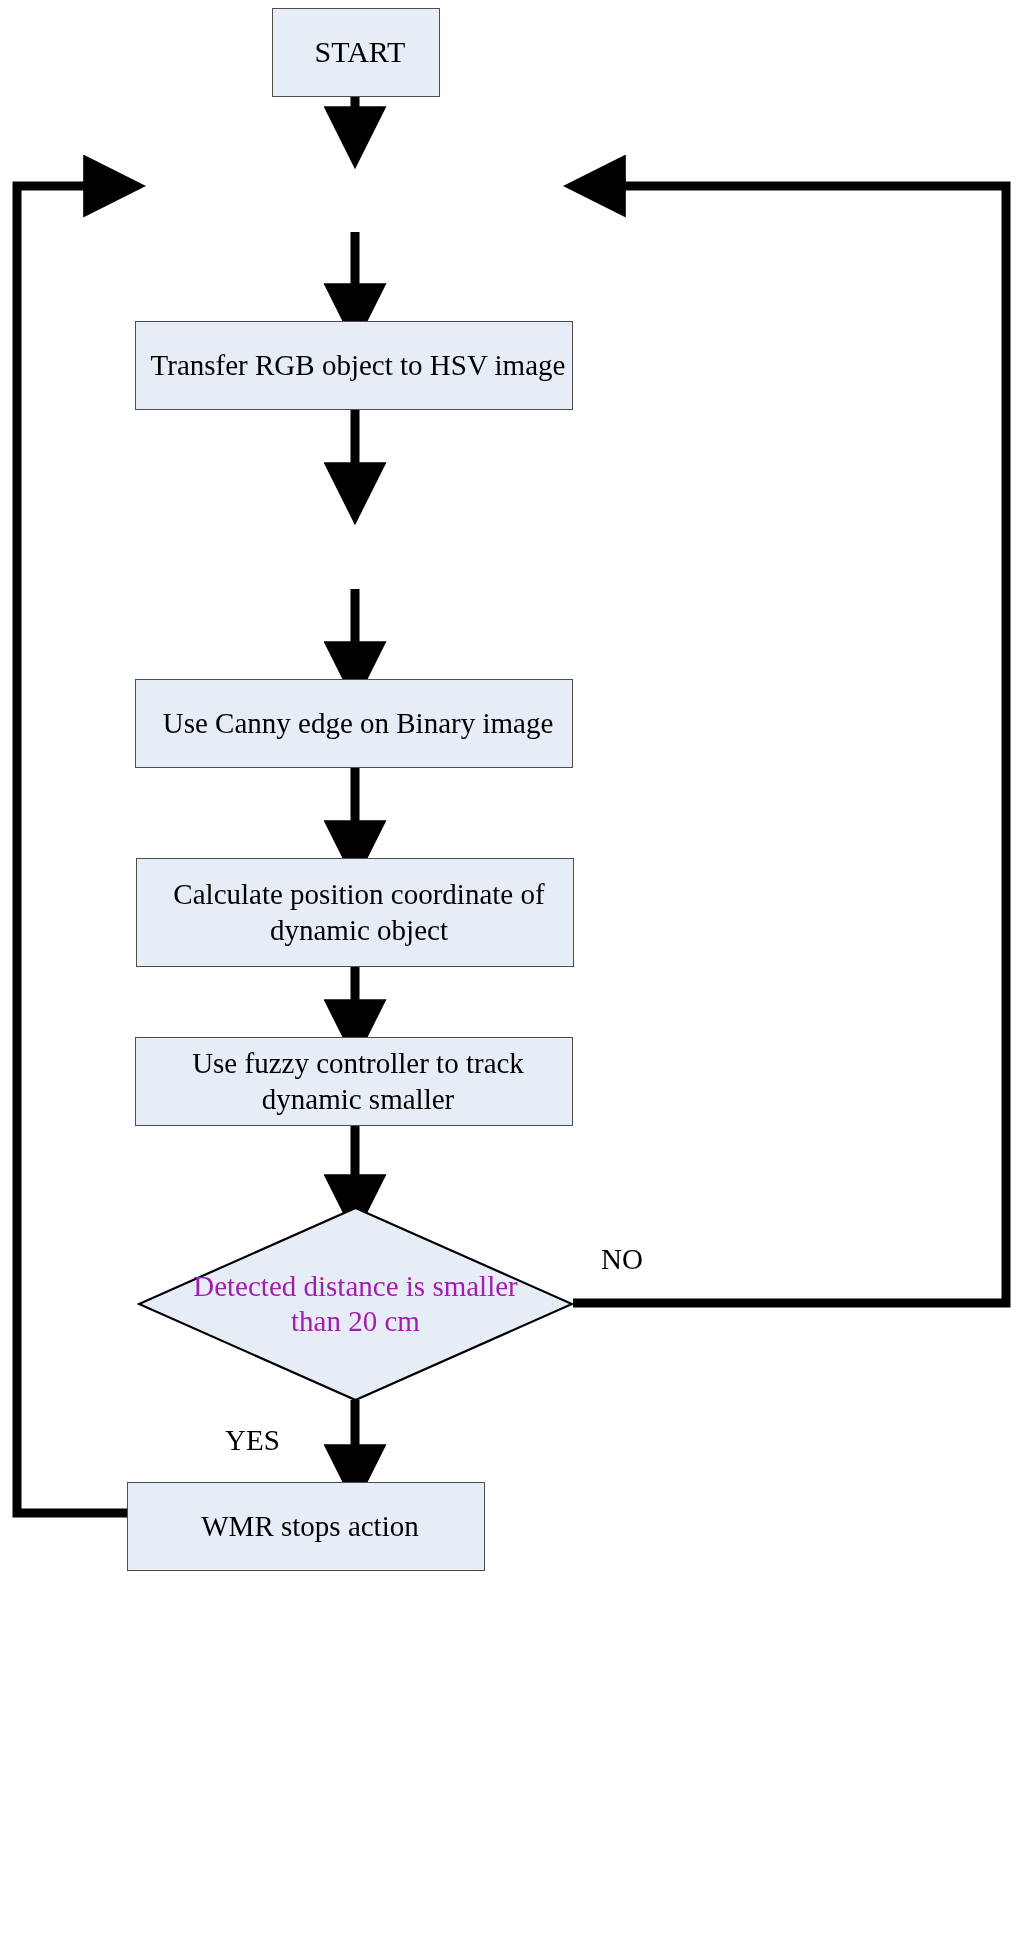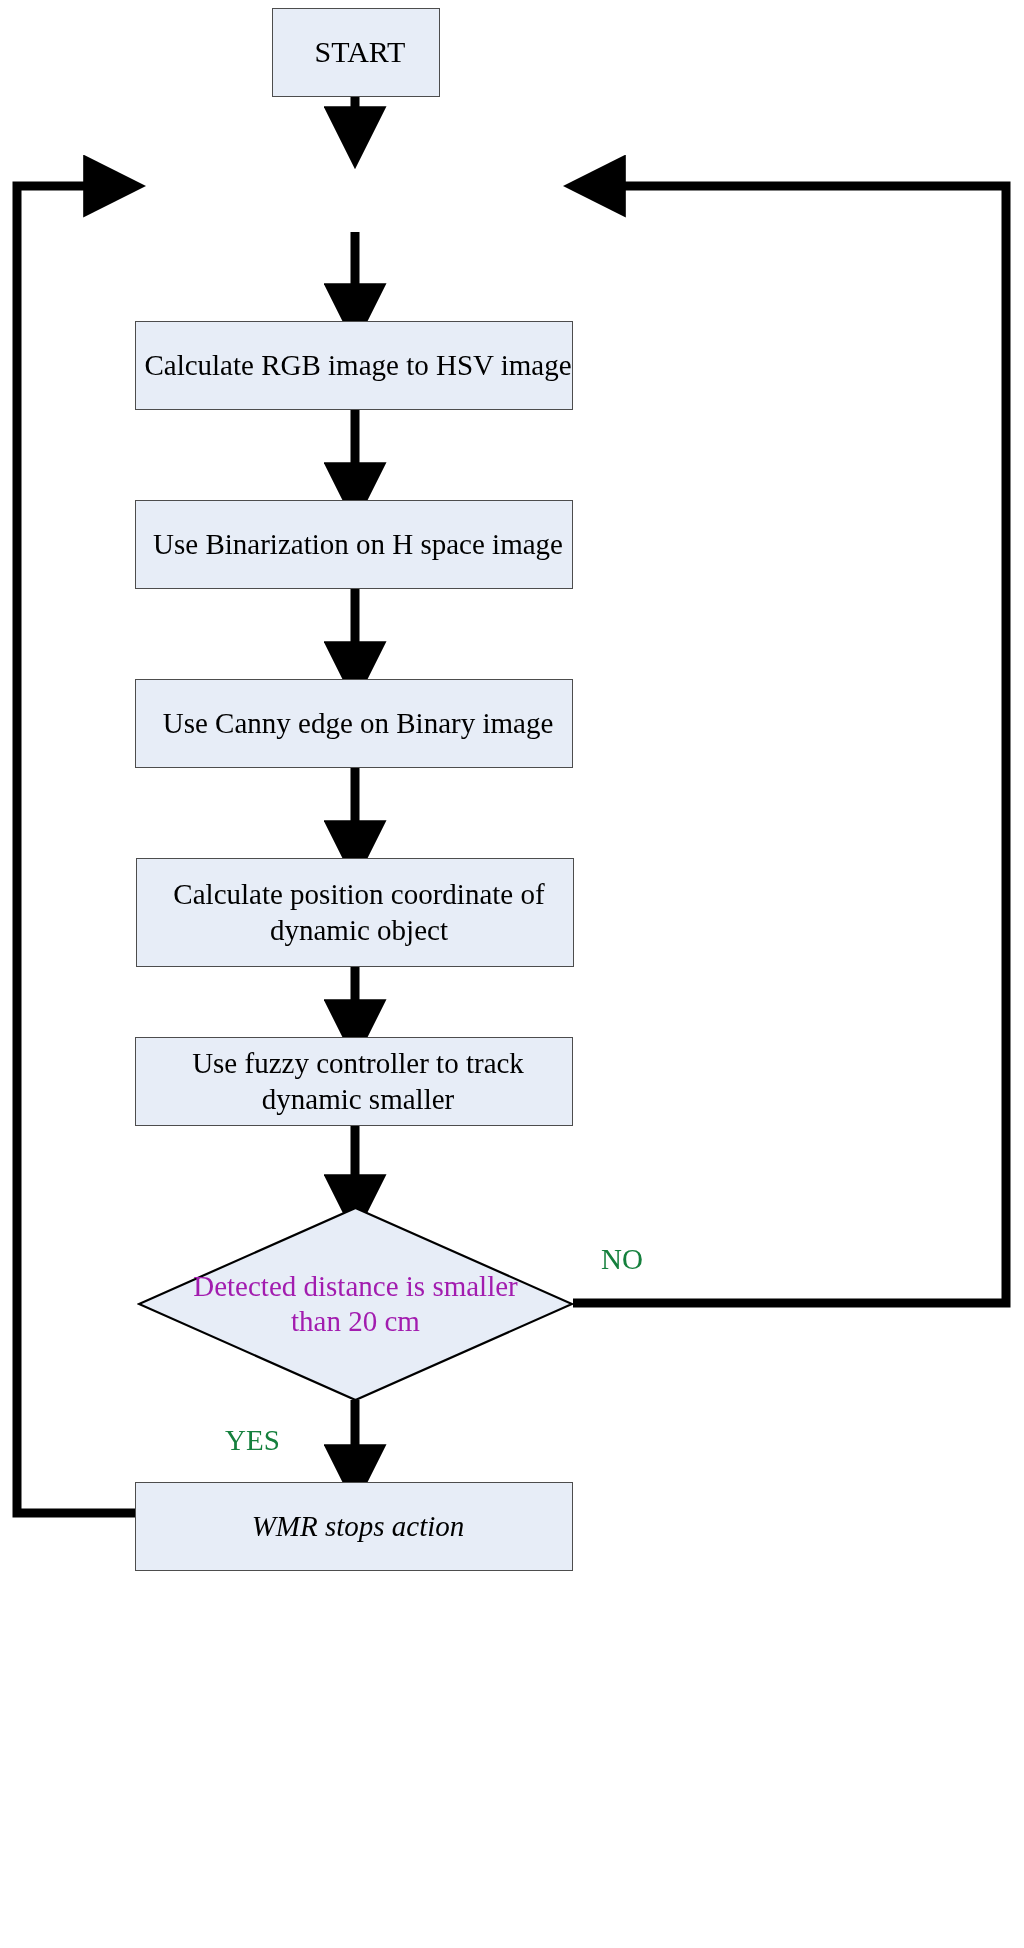--- a/index.html
+++ b/index.html
@@ -59,21 +59,21 @@
     z-index: 2;
     text-align: center;
     font-size: 29px;
     line-height: 1.22;
     white-space: pre-line;
     color: #a21caf;
   }
   .edge-label {
     position: absolute;
     font-size: 29px;
-    color: #15803d;
+    color: #000000;
     white-space: nowrap;
   }
 </style>
 </head>
 <body>
 
 <div id="flowchart-root">
 
   <svg id="edges-layer" viewBox="0 0 1024 1948" width="1024" height="1948">
     <defs>
@@ -119,39 +119,38 @@
     </g>
 
     <g>
       <polyline points="136,1513 17,1513 17,186 112,186" fill="none" stroke="#000" stroke-width="9" marker-end="url(#arrowhead)"></polyline>
     </g>
   </svg>
 
   <div class="node node-start" style="left:272px; top:8px; width:168px; height:89px;">START</div>
 
 
-  <div class="node node-process" style="left:135px; top:321px; width:438px; height:89px;">Calculate RGB image to HSV image</div>
+  <div class="node node-process" style="left:135px; top:321px; width:438px; height:89px;">Transfer RGB object to HSV image</div>
 
-  <div class="node node-process" style="left:135px; top:500px; width:438px; height:89px;">Use Binarization on H space image</div>
 
   <div class="node node-process" style="left:135px; top:679px; width:438px; height:89px;">Use Canny edge on Binary image</div>
 
   <div class="node node-process" style="left:136px; top:858px; width:438px; height:109px;">Calculate position coordinate of
 dynamic object</div>
 
   <div class="node node-process" style="left:135px; top:1037px; width:438px; height:89px;">Use fuzzy controller  to track
 dynamic smaller</div>
 
   <div class="decision-wrap" style="left:137px; top:1206px; width:437px; height:196px;">
     <svg class="decision-shape" viewBox="0 0 437 196" preserveAspectRatio="none">
       <polygon points="218.5,2 435,98 218.5,194 2,98" fill="#e7edf7" stroke="#000000" stroke-width="2.2" vector-effect="non-scaling-stroke"></polygon>
     </svg>
     <div class="decision-label">Detected distance is smaller
 than 20 cm</div>
   </div>
 
-  <div class="node node-process" style="left:135px; top:1482px; width:438px; height:89px;font-style:italic;">WMR stops action</div>
+  <div class="node node-process" style="left:127px; top:1482px; width:358px; height:89px;">WMR stops action</div>
 
   <div class="edge-label" style="left:601px; top:1243px;">NO</div>
 
   <div class="edge-label" style="left:225px; top:1424px;">YES</div>
 
 </div>
 
 </body></html>

